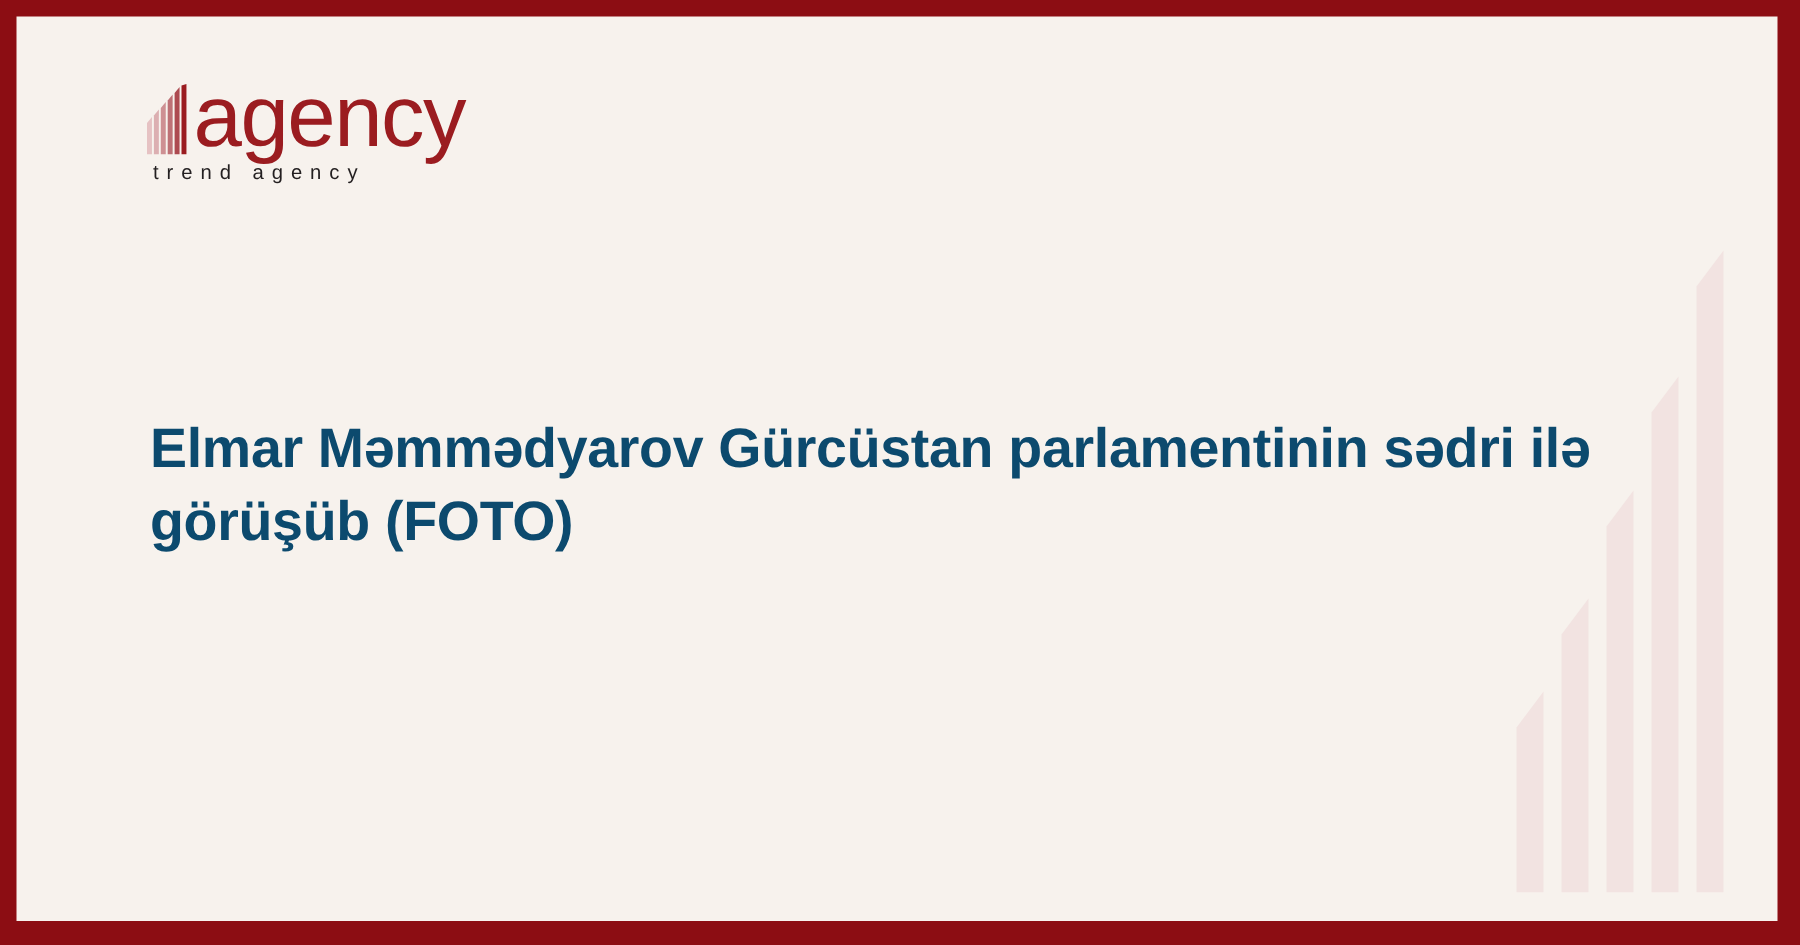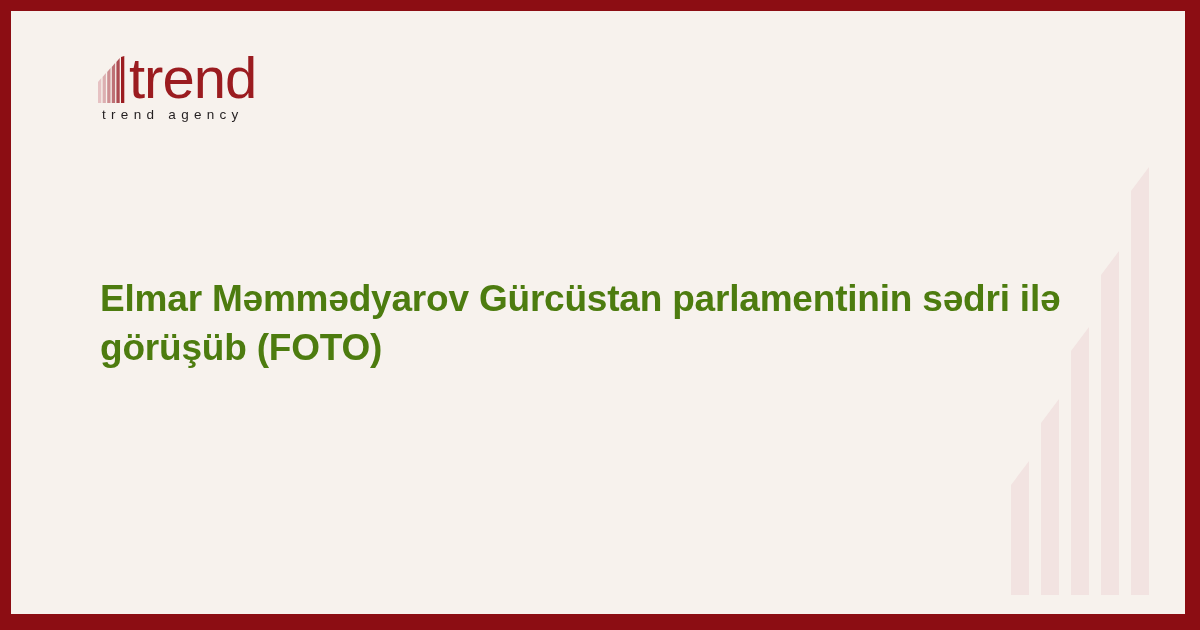--- a/index.html
+++ b/index.html
@@ -82,21 +82,21 @@
   
   .headline {
     position:absolute;
     left:89px;
     top:264px;
     width:1000px;
     font-family:"Liberation Sans", sans-serif;
     font-size:37px;
     font-weight:700;
     line-height:1.32;
-    color:#4d7c0f;
+    color:#0c4a6e;
     letter-spacing:-0.2px;
   }
 </style>
 </head>
 <body>
 
 <div class="card">
   <div class="canvas">
 
     <div class="watermark">
@@ -117,21 +117,21 @@
         <span class="logo-mark">
           <svg viewBox="0 0 30 47" preserveAspectRatio="none" aria-hidden="true">
             <polygon points="0,26 3.3,22 3.3,47 0,47" fill="#E6C2C3"></polygon>
             <polygon points="4.6,21 7.9,17 7.9,47 4.6,47" fill="#DCAFB1"></polygon>
             <polygon points="9.2,16 12.5,12 12.5,47 9.2,47" fill="#CE9093"></polygon>
             <polygon points="13.8,11 17.1,7 17.1,47 13.8,47" fill="#BE7176"></polygon>
             <polygon points="18.4,6 21.7,2 21.7,47 18.4,47" fill="#AD4A50"></polygon>
             <polygon points="23,1 26.3,0 26.3,47 23,47" fill="#9B1C20"></polygon>
           </svg>
         </span>
-        <span class="logo-word">trend</span>
+        <span class="logo-word">agency</span>
       </div>
       <div class="logo-sub">trend agency</div>
     </div>
 
     <h1 class="headline">Elmar Məmmədyarov Gürcüstan parlamentinin sədri ilə görüşüb (FOTO)</h1>
 
   </div>
 </div>
 
 </body></html>

